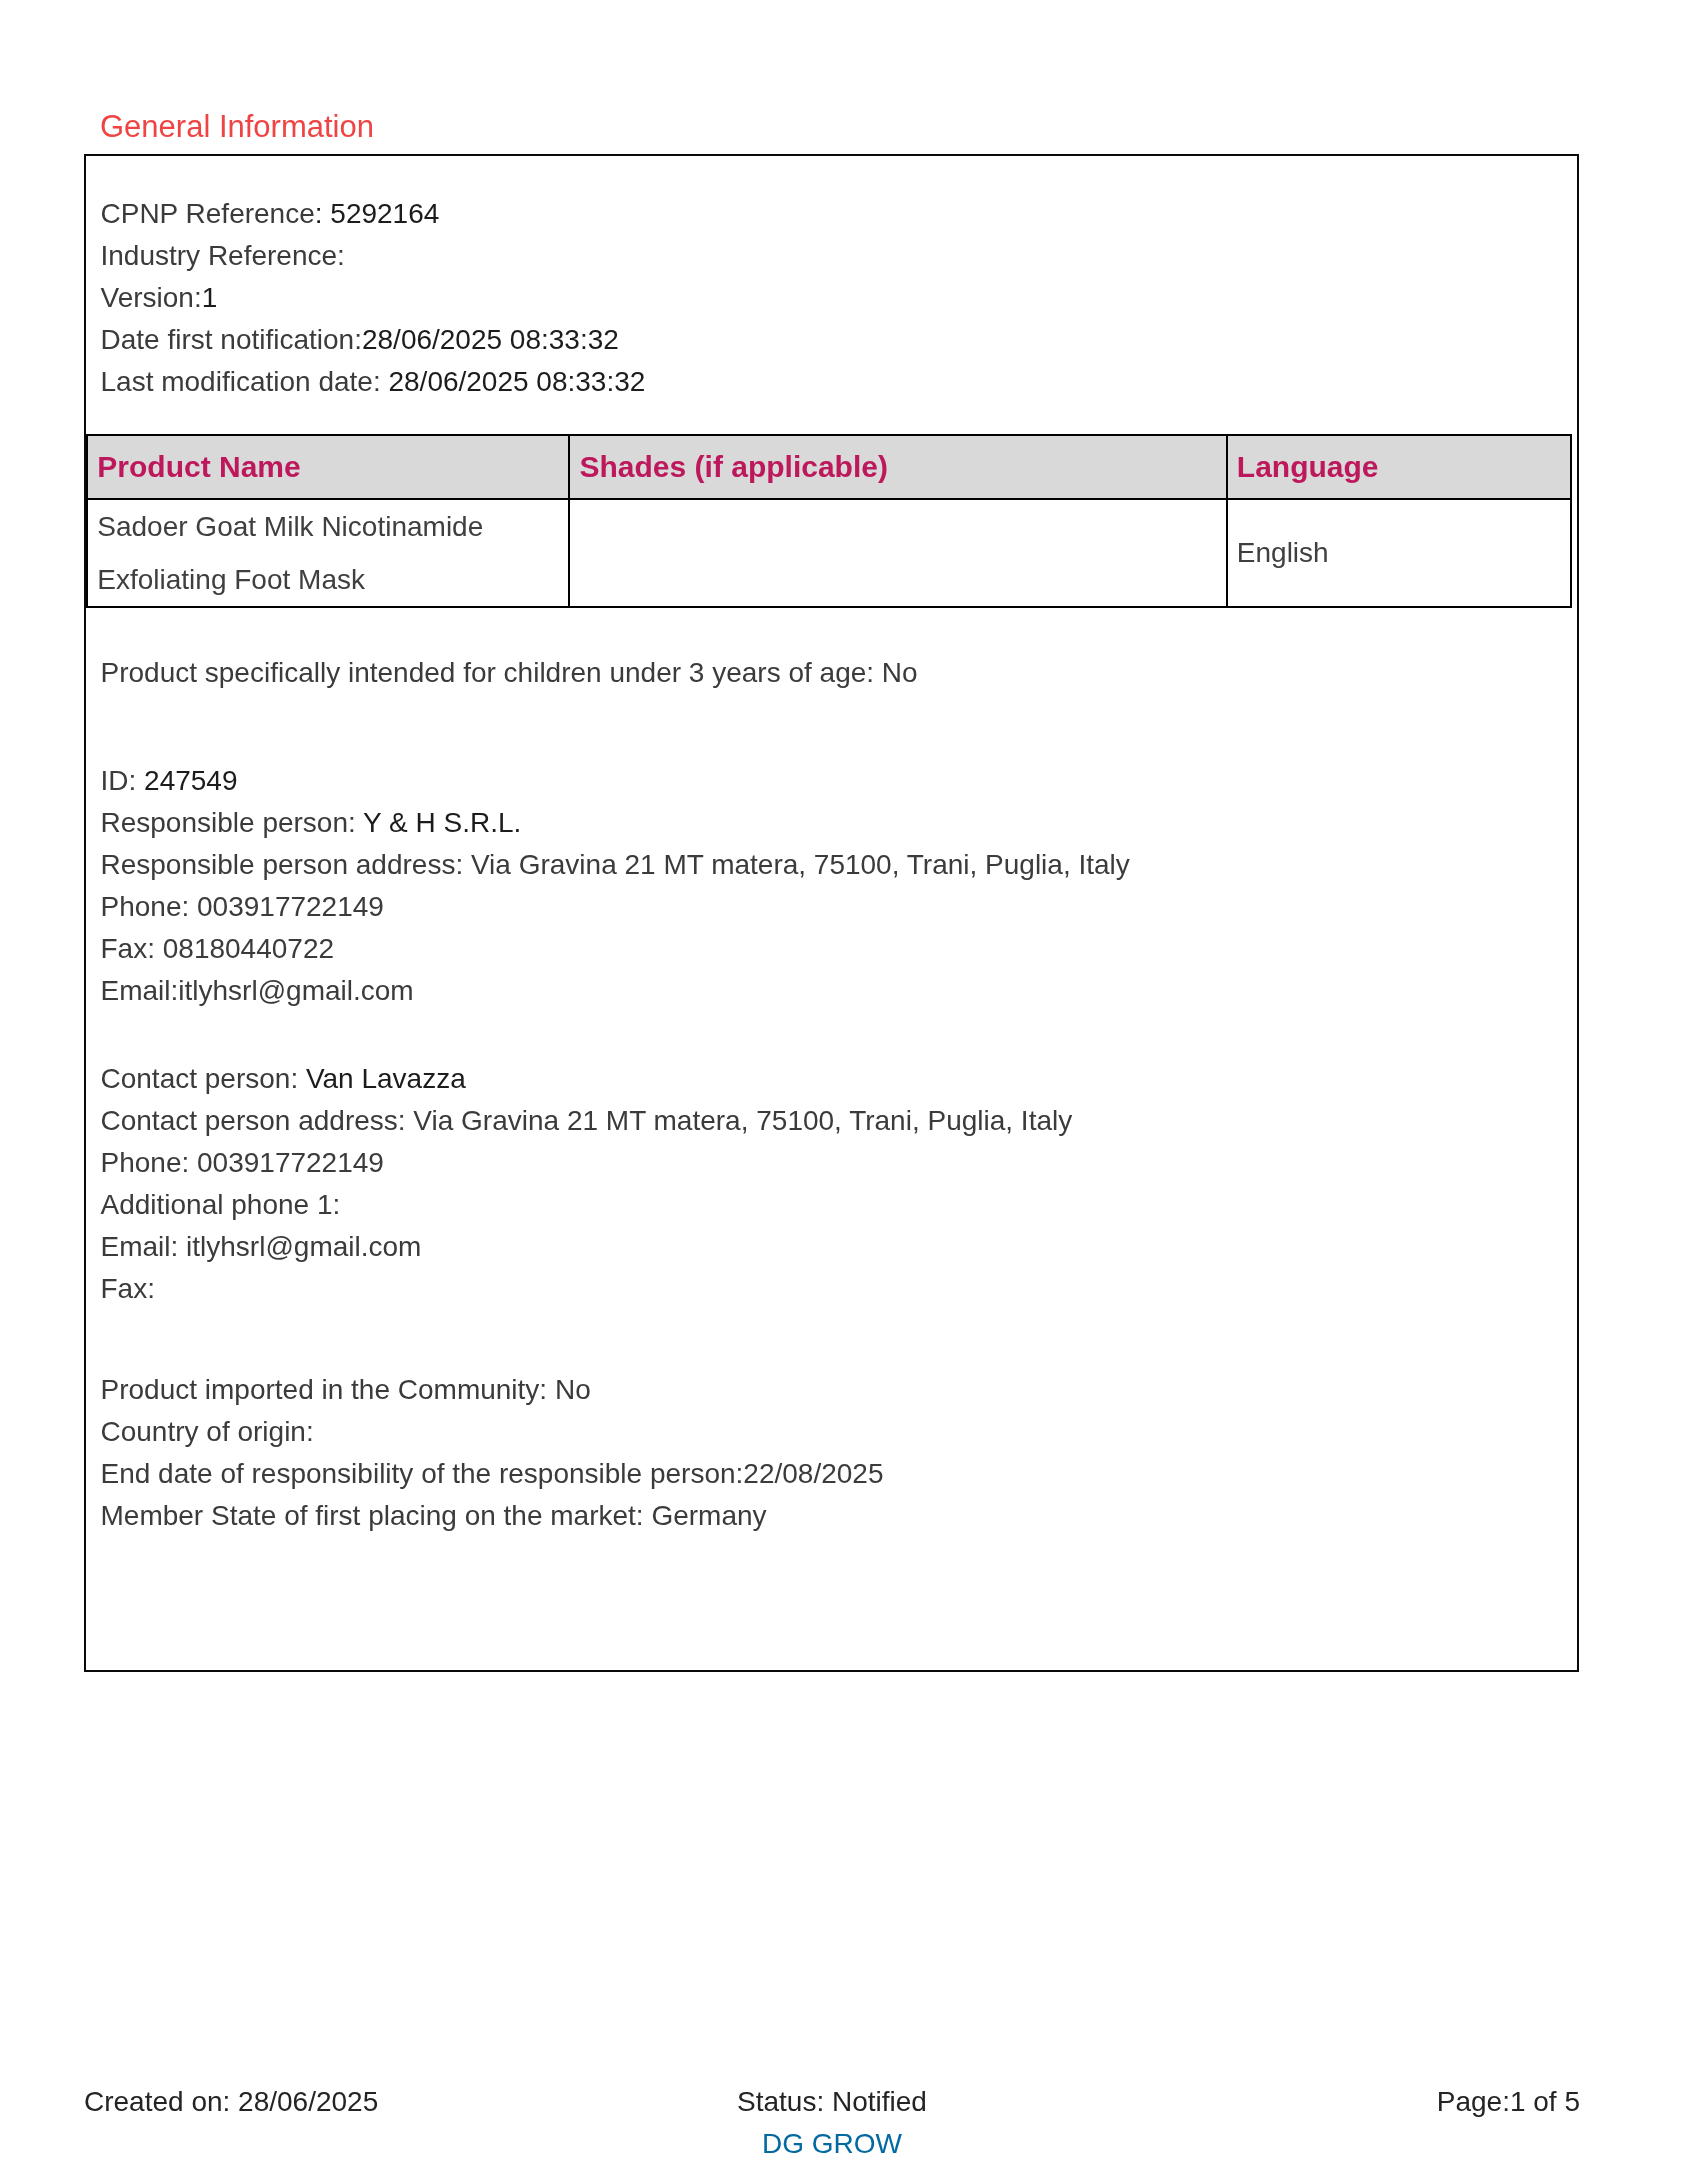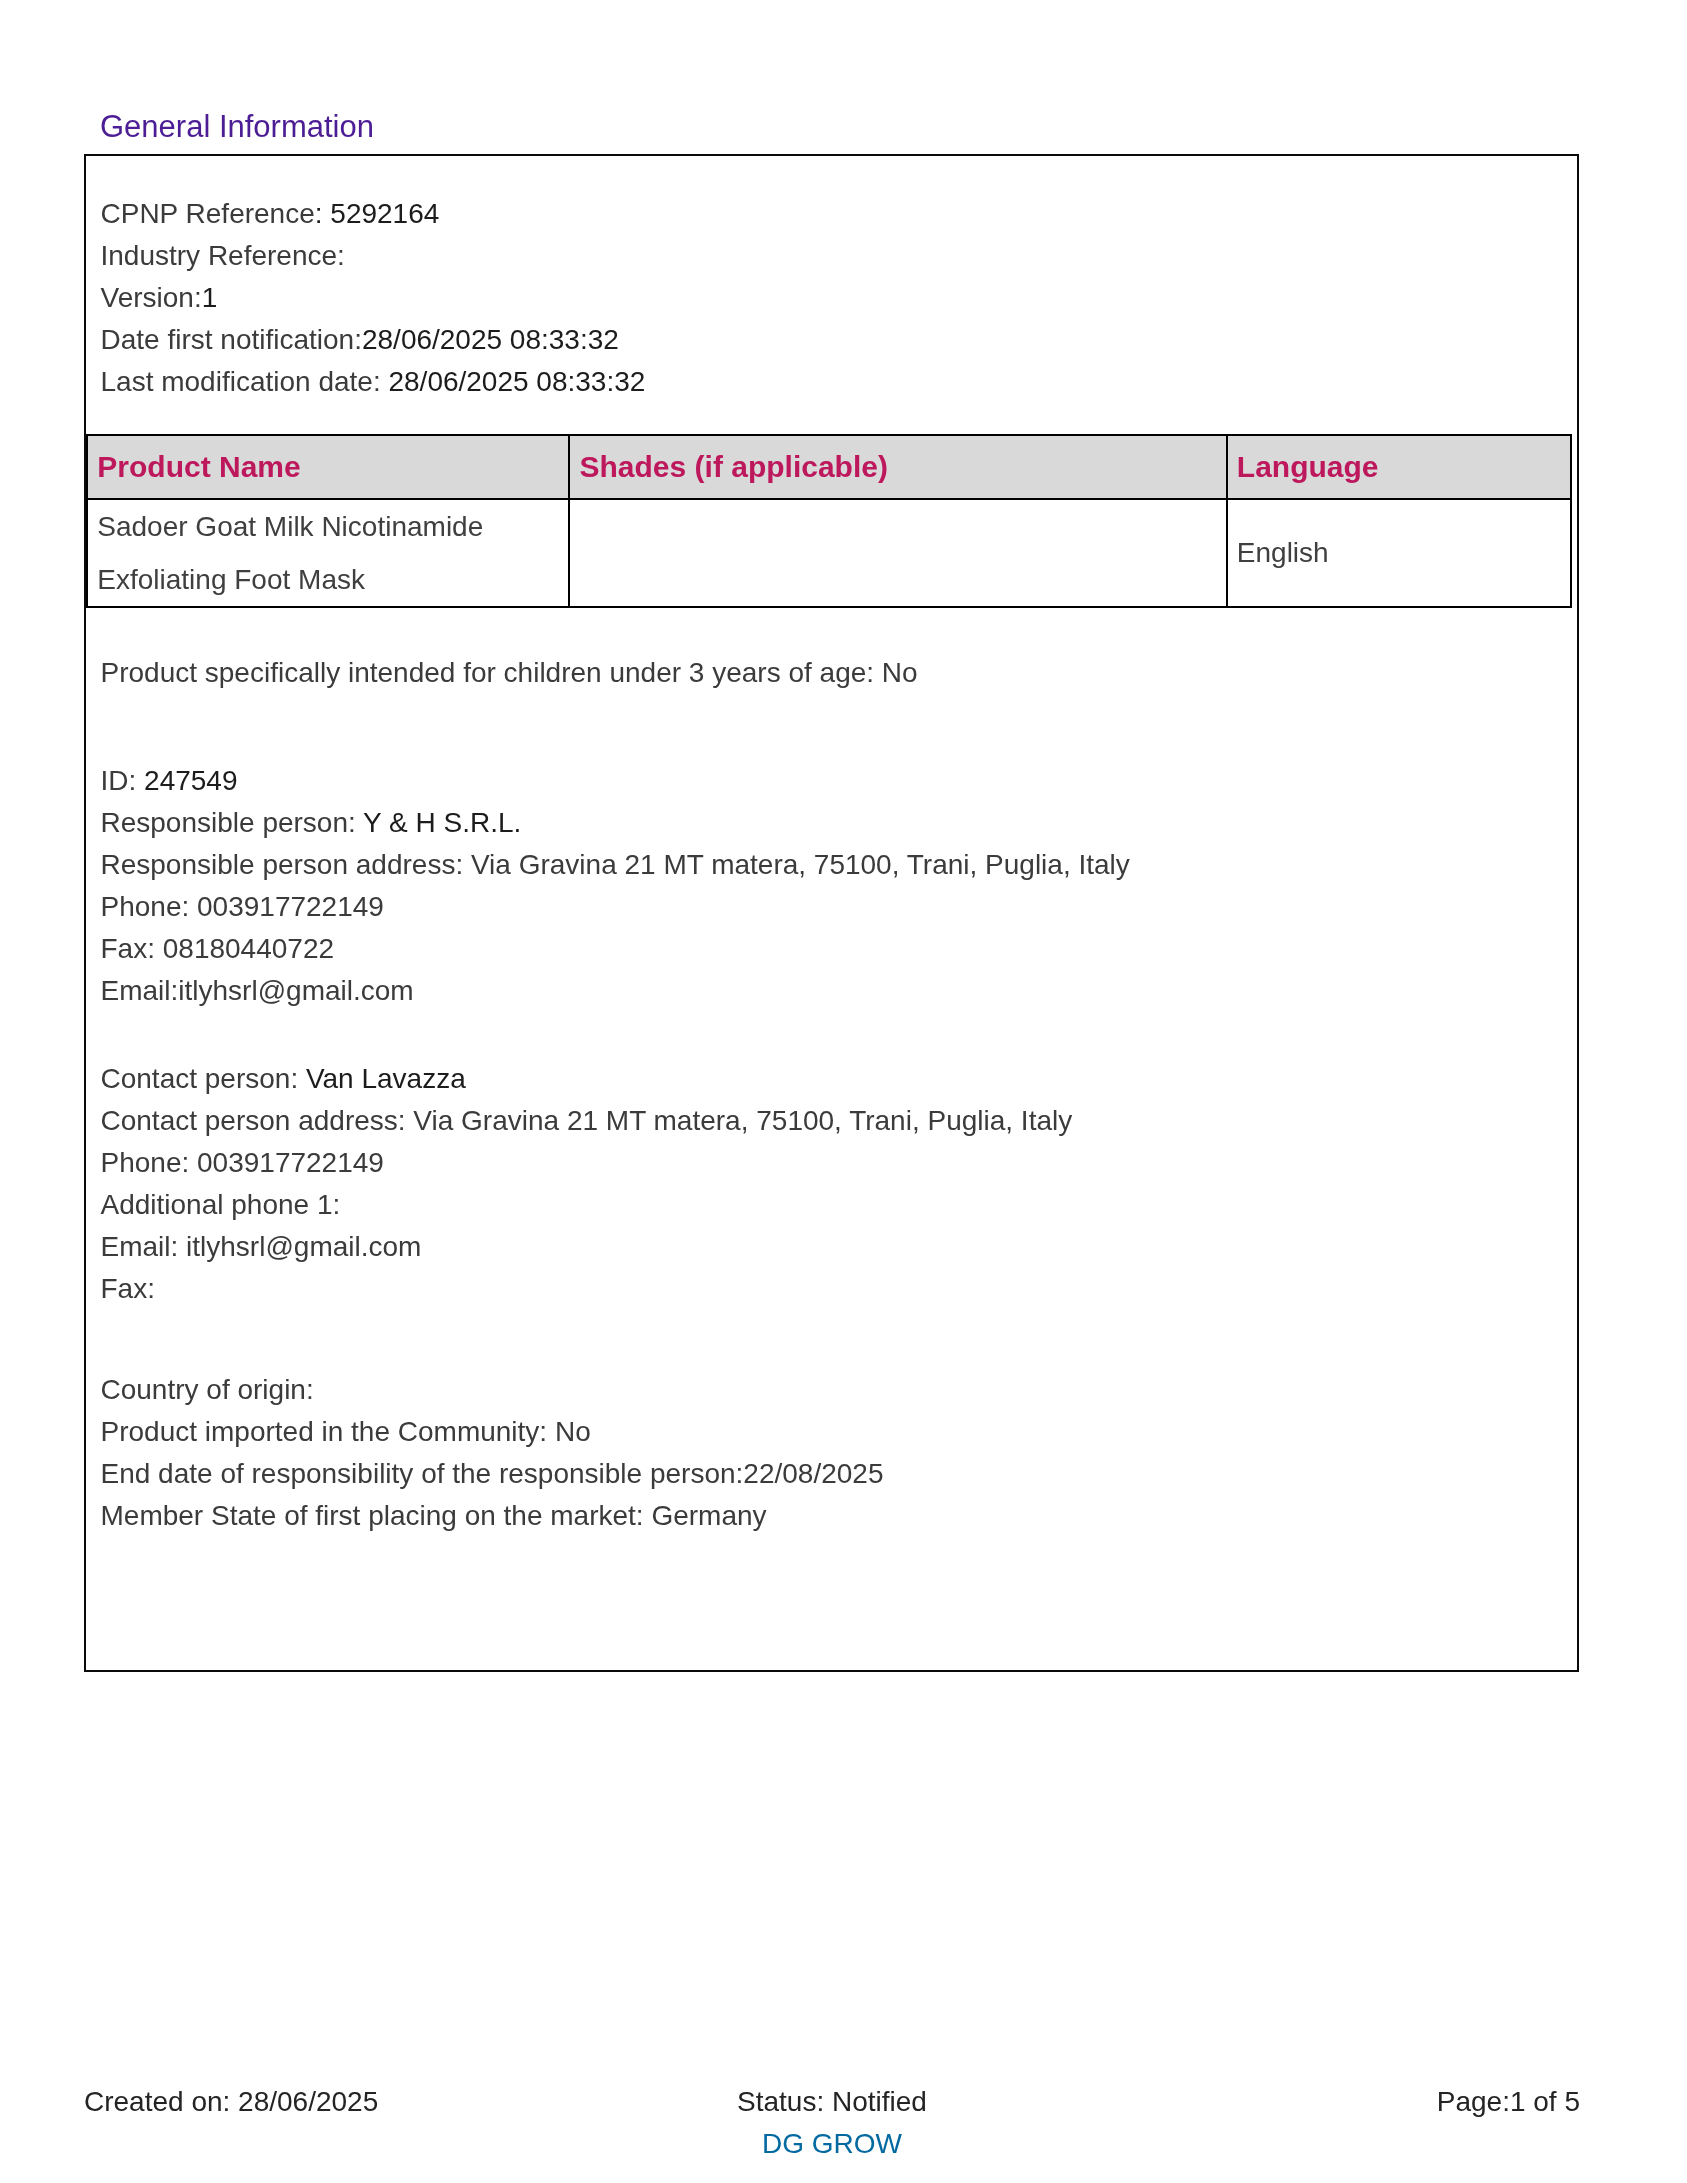--- a/index.html
+++ b/index.html
@@ -11,21 +11,21 @@
     font-family: "Liberation Sans", "DejaVu Sans", sans-serif;
     color: #3b3b3b;
     overflow: hidden;
   }
   .title {
     position: absolute;
     left: 100px;
     top: 108px;
     font-size: 31px;
     line-height: 37px;
-    color: #4c1d95;
+    color: #ef4444;
   }
   .box {
     position: absolute;
     left: 84px;
     top: 154px;
     width: 1491px;
     height: 1514px;
     border: 2.6px solid #0a0a0a;
     background: #ffffff;
     overflow: hidden;
@@ -161,22 +161,22 @@
     <div class="contact-block pad">
       <div class="tline"><span>Contact person: </span><b>Van Lavazza</b></div>
       <div class="tline">Contact person address: Via Gravina 21 MT matera, 75100, Trani, Puglia, Italy</div>
       <div class="tline">Phone: 003917722149</div>
       <div class="tline">Additional phone 1:</div>
       <div class="tline">Email: itlyhsrl@gmail.com</div>
       <div class="tline">Fax:</div>
     </div>
 
     <div class="import-block pad">
+      <div class="tline">Product imported in the Community: No</div>
       <div class="tline">Country of origin:</div>
-      <div class="tline">Product imported in the Community: No</div>
       <div class="tline">End date of responsibility of the responsible person:22/08/2025</div>
       <div class="tline">Member State of first placing on the market: Germany</div>
     </div>
 
   </div>
 
   <div class="footer-a">
     <span class="fa-left">Created on: 28/06/2025</span>
     <span class="fa-center">Status: Notified</span>
     <span class="fa-right">Page:1 of 5</span>

